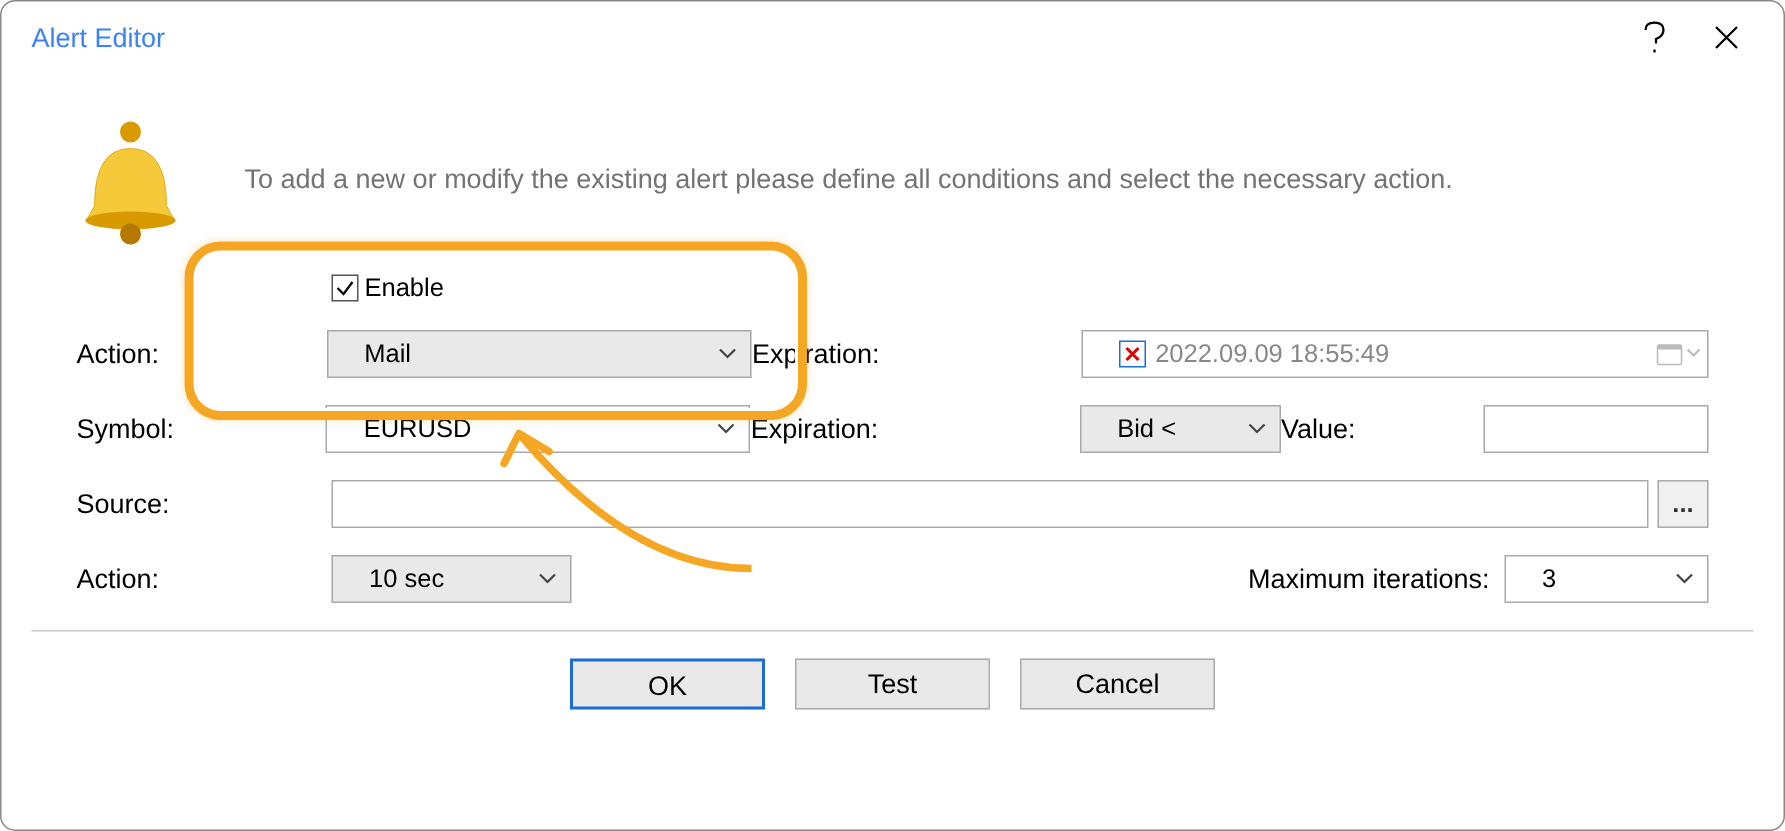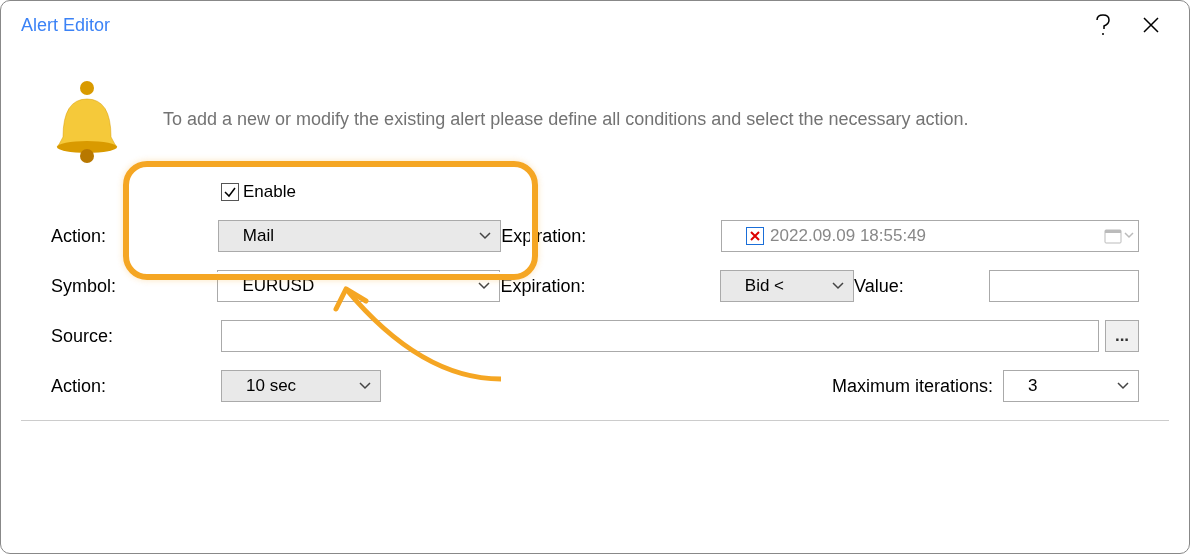--- a/index.html
+++ b/index.html
@@ -307,20 +307,25 @@
             <svg width="14" height="10" viewBox="0 0 14 10">
                 <path d="M2 2 L7 7 L12 2" stroke="#444" stroke-width="1.5" fill="none"></path>
               </svg>
           </span>
         </div>
       </div>
     </div>
 
     <hr class="divider">
 
+    <div class="button-row">
+      <div class="btn primary">OK</div>
+      <div class="btn">Test</div>
+      <div class="btn">Cancel</div>
+    </div>
 
     <div class="highlight-box"></div>
 
     <svg class="arrow-svg" width="210" height="120" viewBox="0 0 210 120">
       <path d="M200 110 Q120 110 45 20" stroke="#f5a623" stroke-width="5" fill="none"></path>
       <path d="M45 20 L35 40 M45 20 L65 32" stroke="#f5a623" stroke-width="5" fill="none" stroke-linecap="round"></path>
     </svg>
   </div>
 </div>
 

